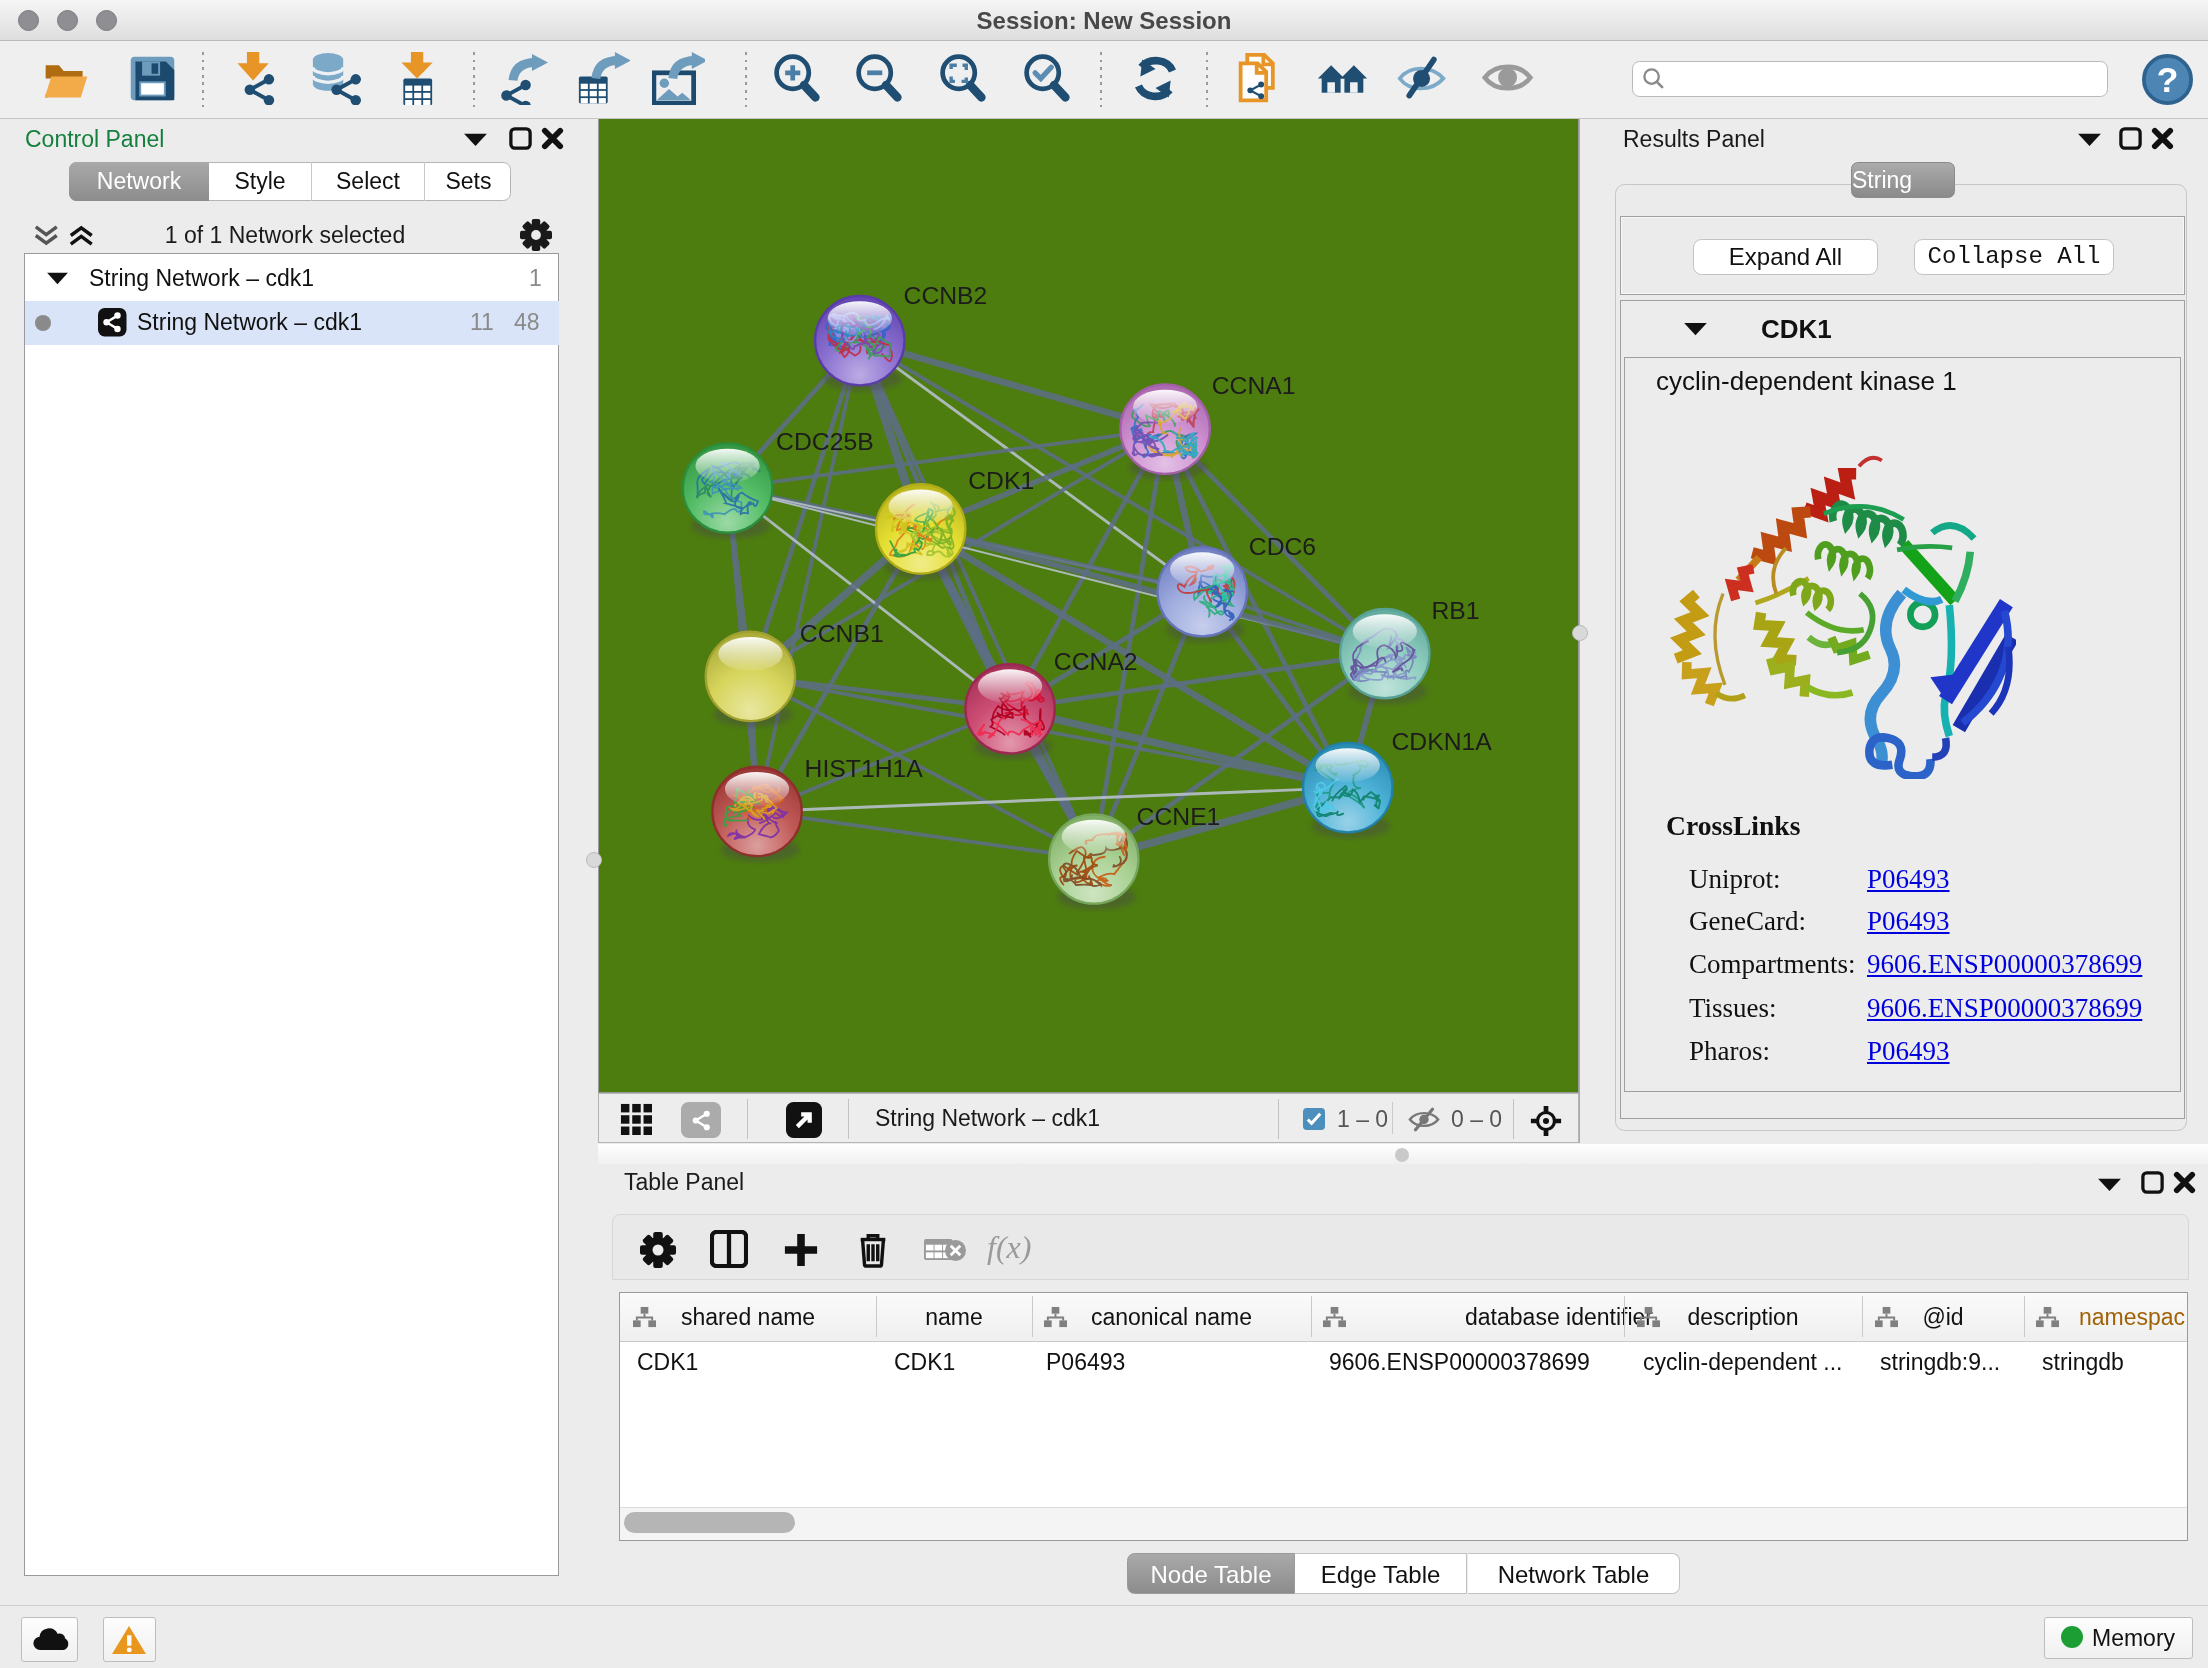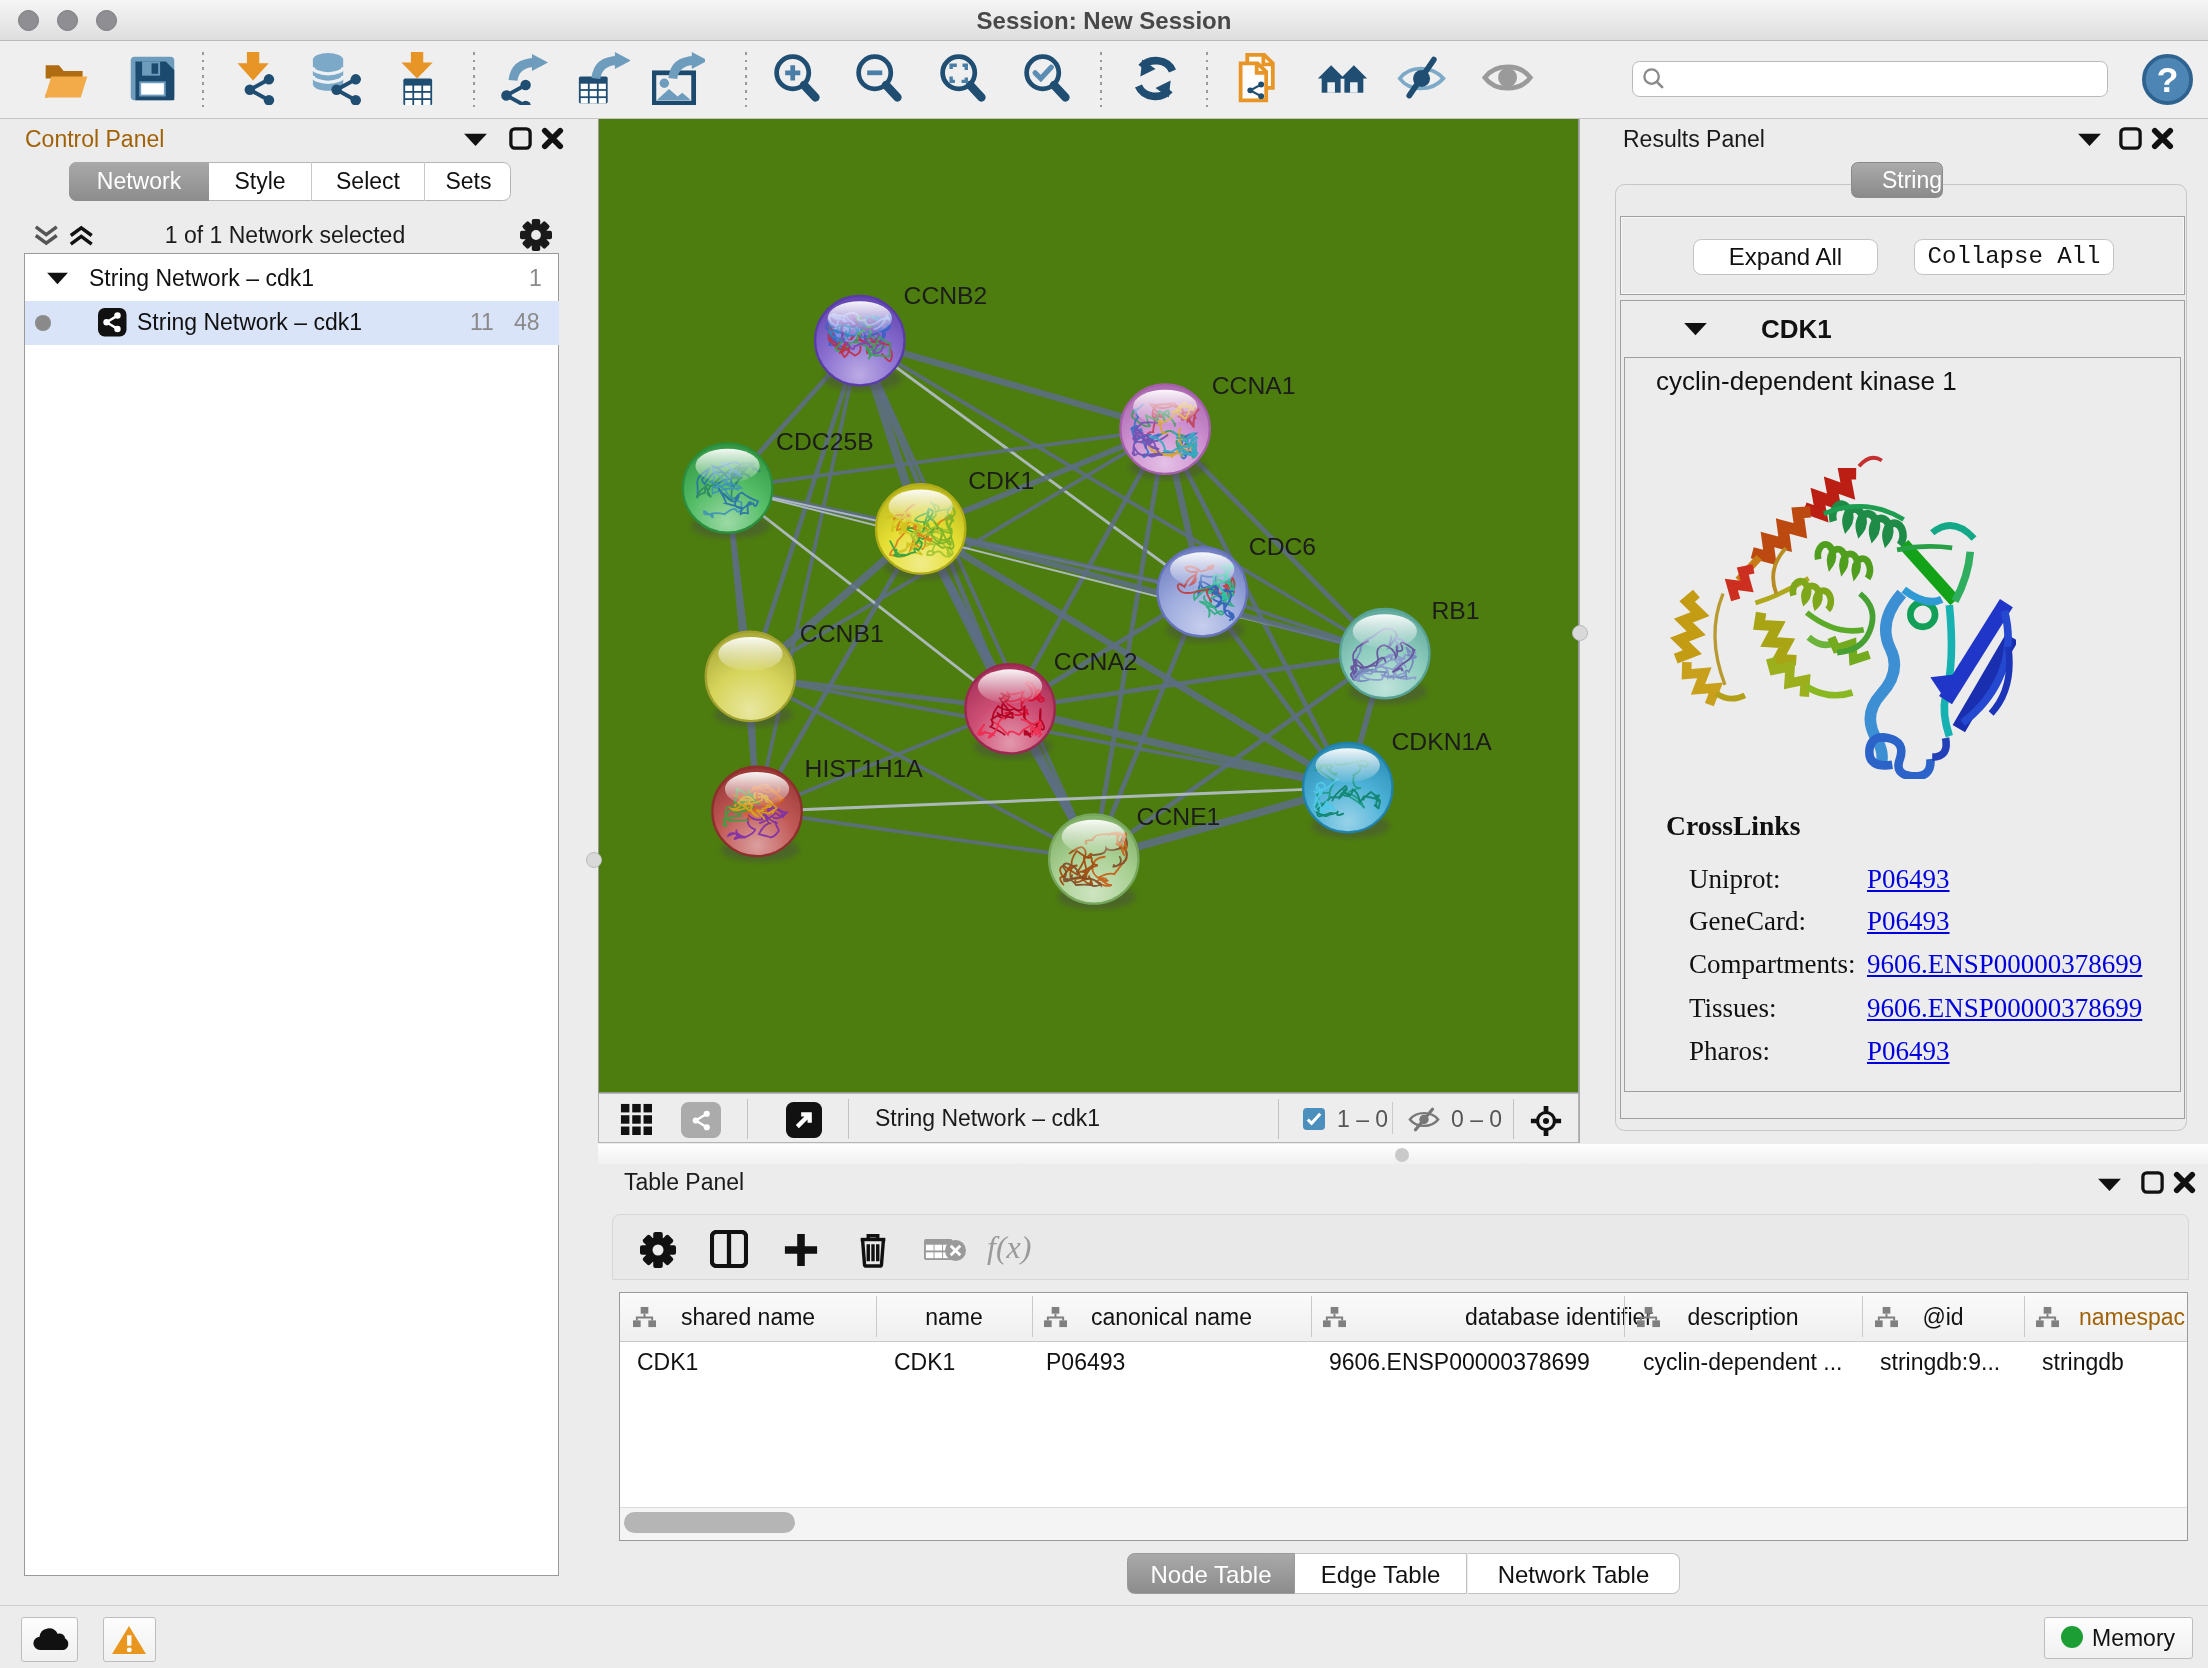--- a/index.html
+++ b/index.html
@@ -194,21 +194,21 @@
 <div style="position:absolute;left:1632px;top:61px;width:476px;height:36px;background:#ffffff;border:1.9px solid #b9b9b9;border-radius:7.6px;box-sizing:border-box">
       <svg width="25" height="25" style="position:absolute;left:7.6px;top:3.8px" viewBox="0 0 26 26">
       <circle cx="11" cy="11" r="7.5" fill="none" stroke="#8a8a8a" stroke-width="2.4"></circle>
       <path d="M16.5 16.5 L22 22" stroke="#8a8a8a" stroke-width="2.8" stroke-linecap="round"></path>
     </svg>
     </div>
 <div style="position:absolute;left:2142px;top:54px;width:51px;height:51px"><svg width="51" height="51" viewBox="0 0 54 54" style="">
       <circle cx="27" cy="27" r="25" fill="#4d86b4" stroke="#2e6390" stroke-width="4"></circle>
       <text x="27" y="40" font-family="Liberation Sans, sans-serif" font-size="38" font-weight="bold" fill="#ffffff" text-anchor="middle">?</text>
     </svg></div>
-<div style="position:absolute;left:25px;top:126px;font-size:23px;color:#a16207">Control Panel</div>
+<div style="position:absolute;left:25px;top:126px;font-size:23px;color:#15803d">Control Panel</div>
 <div style="position:absolute;left:462px;top:129px;width:27px;height:19px"><svg width="27" height="19" viewBox="0 0 28 20" style="">
       <path d="M2 5 h24 l-12 13 z" fill="#111"></path>
     </svg></div>
 <div style="position:absolute;left:508px;top:126px;width:25px;height:25px"><svg width="25" height="25" viewBox="0 0 26 26" style="">
       <rect x="3" y="3" width="20" height="20" rx="4" fill="none" stroke="#111" stroke-width="3.4"></rect>
     </svg></div>
 <div style="position:absolute;left:540px;top:126px;width:25px;height:25px"><svg width="25" height="25" viewBox="0 0 26 26" style="">
       <path d="M5 5 L21 21 M21 5 L5 21" stroke="#111" stroke-width="6" stroke-linecap="round"></path>
     </svg></div>
 <div style="position:absolute;left:69px;top:162px;width:442px;height:39px;border:1px solid #b5b5b5;border-radius:7.6px;background:#ffffff;box-sizing:border-box"></div>
@@ -621,21 +621,21 @@
 <div style="position:absolute;left:2076px;top:129px;width:27px;height:19px"><svg width="27" height="19" viewBox="0 0 28 20" style="">
       <path d="M2 5 h24 l-12 13 z" fill="#111"></path>
     </svg></div>
 <div style="position:absolute;left:2118px;top:126px;width:25px;height:25px"><svg width="25" height="25" viewBox="0 0 26 26" style="">
       <rect x="3" y="3" width="20" height="20" rx="4" fill="none" stroke="#111" stroke-width="3.4"></rect>
     </svg></div>
 <div style="position:absolute;left:2150px;top:126px;width:25px;height:25px"><svg width="25" height="25" viewBox="0 0 26 26" style="">
       <path d="M5 5 L21 21 M21 5 L5 21" stroke="#111" stroke-width="6" stroke-linecap="round"></path>
     </svg></div>
 <div style="position:absolute;left:1615px;top:184px;width:572px;height:947px;background:#ebebeb;border:1px solid #c6c6c6;border-radius:9.5px;box-sizing:border-box"></div>
-<div style="position:absolute;left:1851px;top:162px;width:92px;height:36px;background:linear-gradient(#ababab,#8a8a8a);border:1px solid #8a8a8a;border-radius:6.7px;box-sizing:border-box;color:#fff;font-size:23px;text-align:right;line-height:34px">String</div>
+<div style="position:absolute;left:1851px;top:162px;width:104px;height:36px;background:linear-gradient(#ababab,#8a8a8a);border:1px solid #8a8a8a;border-radius:6.7px;box-sizing:border-box;color:#fff;font-size:23px;text-align:left;line-height:34px">String</div>
 <div style="position:absolute;left:1620px;top:216px;width:565px;height:79px;border:1px solid #9f9f9f;box-shadow:inset 0 0 0 1px #f8f8f8;box-sizing:border-box"></div>
 <div style="position:absolute;left:1693px;top:239px;width:185px;height:36px;line-height:34px;background:#ffffff;border:1px solid #c2c2c2;border-radius:8.6px;box-sizing:border-box;font-size:24px;color:#111;text-align:center;">Expand All</div>
 <div style="position:absolute;left:1914px;top:239px;width:200px;height:36px;line-height:34px;background:#ffffff;border:1px solid #c2c2c2;border-radius:8.6px;box-sizing:border-box;font-size:24px;color:#111;text-align:center;font-family:Liberation Mono, monospace;">Collapse All</div>
 <div style="position:absolute;left:1620px;top:300px;width:565px;height:819px;border:1px solid #9f9f9f;box-sizing:border-box;background:#ececec"></div>
 <div style="position:absolute;left:1683px;top:321px;width:25px;height:17px"><svg width="25" height="17" viewBox="0 0 26 18" style="">
       <path d="M1 2 h24 l-12 13 z" fill="#111"></path>
     </svg></div>
 <div style="position:absolute;left:1761px;top:314px;font-size:26px;font-weight:bold;color:#111">CDK1</div>
 <div style="position:absolute;left:1624px;top:357px;width:557px;height:735px;border:1px solid #9f9f9f;box-sizing:border-box;background:#ececec"></div>
 <div style="position:absolute;left:1656px;top:366px;font-size:26px;color:#111">cyclin-dependent kinase 1</div>

